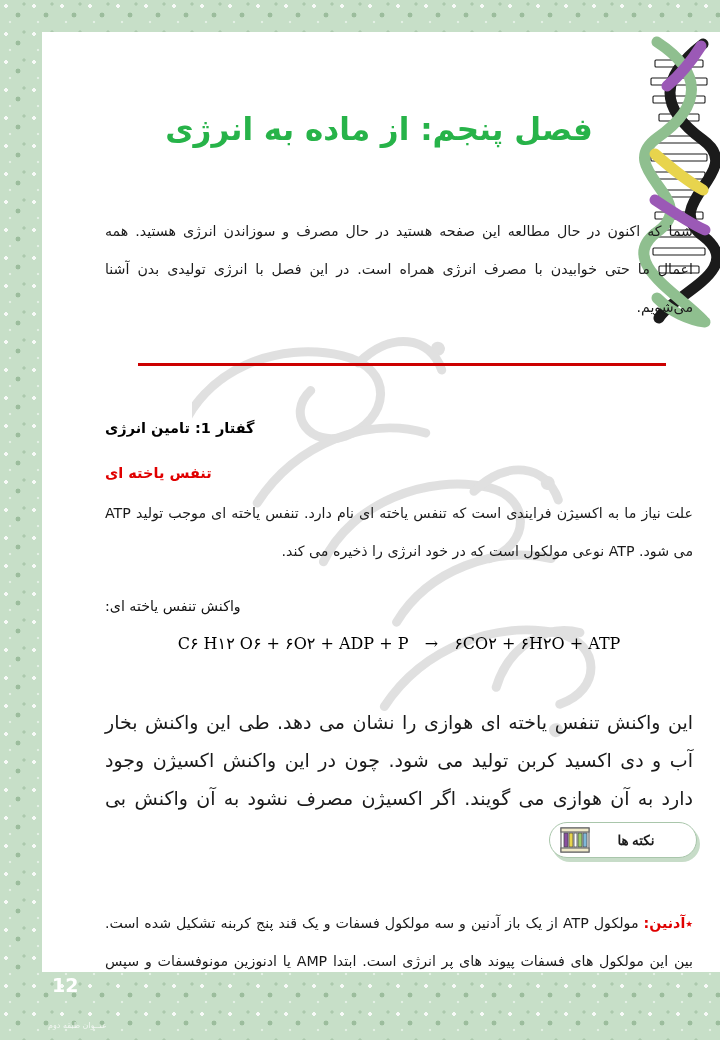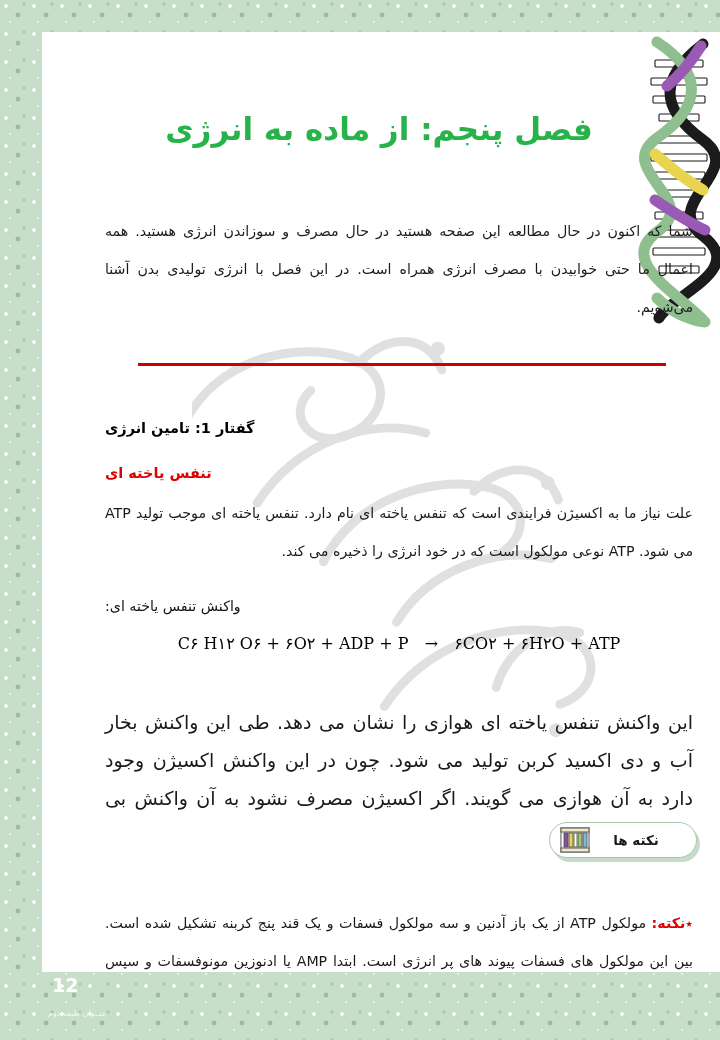--- a/index.html
+++ b/index.html
@@ -193,20 +193,21 @@
     border-radius: 18px;
     background: #ffffff;
     box-shadow: 3px 4px 0 0 #c7dcc8;
     display: flex;
     flex-direction: row-reverse;
     align-items: center;
     justify-content: flex-start;
     padding: 0 6px 0 10px;
     box-sizing: border-box;
     z-index: 5;
+    font-family: Liberation Serif, serif;
   }
   .note-box-label {
     flex: 1;
     text-align: center;
     direction: rtl;
     font-size: 13.5px;
     font-weight: bold;
     color: #1a1a1a;
     padding-right: 4px;
   }
@@ -249,21 +250,21 @@
     font-size: 25px;
     font-weight: bold;
     color: #ffffff;
     letter-spacing: 1px;
     text-shadow: 0 1px 1px rgba(0,0,0,.25);
     white-space: nowrap;
   }
   .footer-sub {
     position: absolute;
     left: 48px;
-    bottom: 22px;
+    bottom: 10px;
     direction: rtl;
     font-size: 8px;
     color: #f2f7f2;
     letter-spacing: .5px;
     white-space: nowrap;
   }
   .footer-num {
     position: absolute;
     left: 52px;
     bottom: 44px;
@@ -367,21 +368,21 @@
             <rect x="9" y="7" width="4" height="14" fill="#e8d44d" stroke="#4a4a4a" stroke-width=".8"></rect>
             <rect x="14" y="7" width="3" height="14" fill="#ffffff" stroke="#4a4a4a" stroke-width=".8"></rect>
             <rect x="18" y="7" width="4" height="14" fill="#9ccb6a" stroke="#4a4a4a" stroke-width=".8"></rect>
             <rect x="23" y="7" width="4" height="14" fill="#7fb8d8" stroke="#4a4a4a" stroke-width=".8"></rect>
           </svg>
         </span>
         <span class="note-box-label">نکته ها</span>
       </div>
 
       <p class="note-para">
-        <span class="note-kw">٭</span><span class="note-kw">نکته</span><span class="note-kw">:</span>
+        <span class="note-kw">٭</span><span class="note-kw">آدنین</span><span class="note-kw">:</span>
         <span>مولکول ATP از یک باز آدنین و سه مولکول فسفات و یک قند پنج کربنه تشکیل شده است. بین این مولکول های فسفات پیوند های پر انرژی است. ابتدا AMP یا ادنوزین مونوفسفات و سپس ADP ادنوزین دی فسفات و سپس ATP یا ادونوزین تری فسفات تشکیل می شود.</span>
       </p>
 
     </div>
   </div>
 
   <div class="footer">
     <div class="footer-num">12</div>
     <div class="footer-sub">عنــوان طبقه دوم</div>
   </div>

